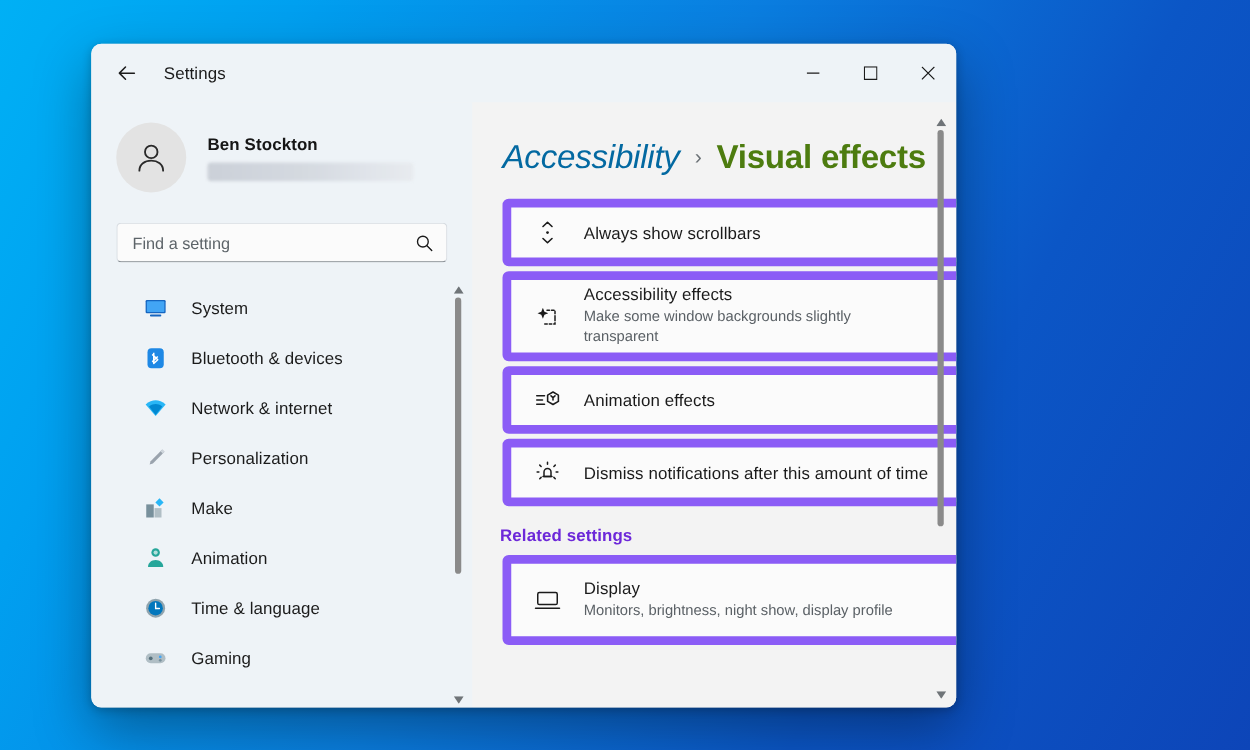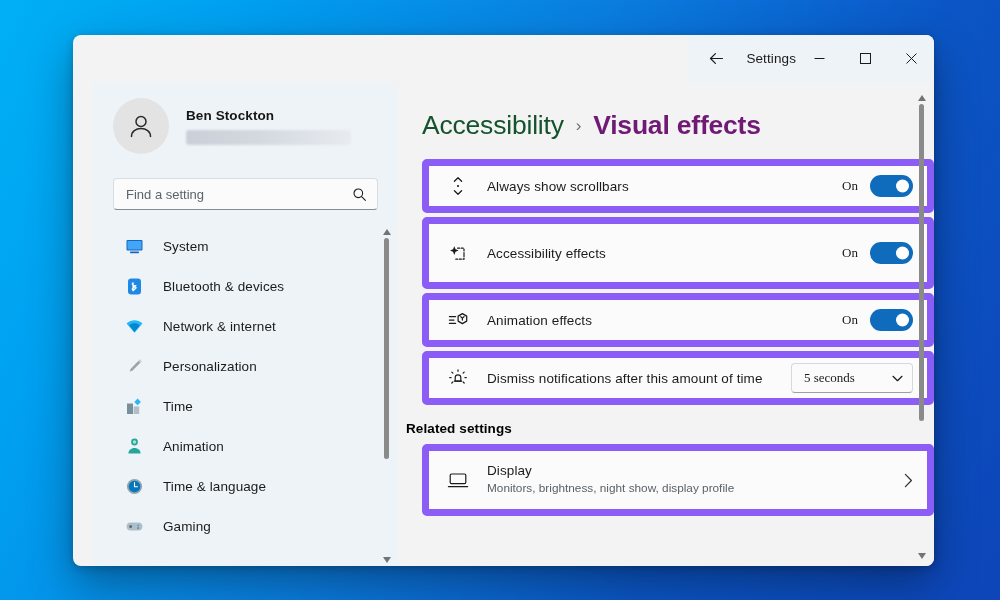--- a/index.html
+++ b/index.html
@@ -12,28 +12,27 @@
 
   body {
     background: linear-gradient(118deg, #00b0f5 0%, #00a0f0 18%, #0a7ee0 46%, #0b56c6 72%, #0d45b8 100%);
     position: relative;
   }
 
   
   .window {
     position: absolute;
     left: 73px; top: 35px;
-    width: 861px; height: 531px;
+    width: 692px; height: 531px;
     background: #f3f3f3;
     border-radius: 8px;
     overflow: hidden;
     box-shadow: 0 18px 44px rgba(0,0,0,.34), 0 2px 8px rgba(0,0,0,.22);
     display: flex;
     flex-direction: column;
-    align-items: flex-end;
   }
 
   
   .titlebar {
     height: 47px;
     background: #eef3f7;
     display: flex;
     align-items: center;
     flex: 0 0 auto;
     position: relative;
@@ -119,21 +118,21 @@
   }
   .searchbox input::placeholder { color: #5d6469; }
   .search-icon { color: #1b1b1b; display: flex; flex: 0 0 auto; }
 
   .navwrap {
     margin-top: 16px;
     flex: 1 1 auto;
     position: relative;
     overflow: hidden;
   }
-  .nav { padding: 0 20px 0 20px; }
+  .nav { padding: 0 20px 0 30px; }
   .navitem {
     height: 40px;
     display: flex; align-items: center;
     border-radius: 4px;
     padding-left: 10px;
   }
   .navitem .nicon {
     width: 22px; height: 22px;
     flex: 0 0 auto;
     display: flex; align-items: center; justify-content: center;
@@ -172,26 +171,26 @@
     position: relative;
     min-width: 0;
     overflow: hidden;
   }
   .crumb {
     padding: 28px 0 0 24px;
     display: flex; align-items: baseline;
     font-size: 26.5px;
     letter-spacing: -.2px;
   }
-  .crumb .c-parent { color: #14532d; }
+  .crumb .c-parent { color: #0369a1; font-style: italic; }
   .crumb .c-sep {
     color: #6a7075; font-size: 17px;
     margin: 0 12px; position: relative; top: -3px;
   }
-  .crumb .c-current { color: #701a75; font-weight: bold; }
+  .crumb .c-current { color: #4d7c0f; font-weight: bold; }
 
   .cards {
     margin: 18px 0 0 24px;
     width: 512px;
   }
   .card {
     background: #fbfbfb;
     border: 7px solid #8b5cf6;
     border-radius: 5px;
     margin-bottom: 4px;
@@ -239,22 +238,22 @@
     border-bottom-color: #9aa0a5;
     border-radius: 4px;
     display: flex; align-items: center;
     padding: 0 9px 0 12px;
     gap: 28px;
   }
   .dropdown .dval { font-size: 13px; color: #1b1b1b; flex: 1 1 auto; }
   .dropdown .dchev { color: #1b1b1b; display: flex; }
 
   .related-head {
-    margin: 16px 0 8px 8px;
-    font-size: 13.5px; font-weight: bold; color: #000000;
+    margin: 16px 0 8px 22px;
+    font-size: 13.5px; font-weight: bold; color: #6d28d9;
     letter-spacing: .1px;
   }
   .chev-right { color: #30353a; display: flex; }
 
   
   .mn-scroll {
     position: absolute;
     right: 6px; top: 10px; bottom: 4px;
     width: 13px;
     display: flex; flex-direction: column; align-items: center;
@@ -372,21 +371,21 @@
           </div>
 
           <div class="navitem">
             <span class="nicon">
               <svg width="19" height="19" viewBox="0 0 19 19">
                 <rect x="2" y="6.5" width="6" height="10.5" fill="#78909c"></rect>
                 <rect x="8.6" y="9.5" width="5.6" height="7.5" fill="#b0bec5"></rect>
                 <path d="M12.6 1.6l3.3 3.3-3.3 3.3-3.3-3.3z" fill="#29b6f6"></path>
               </svg>
             </span>
-            <span class="nlabel">Time</span>
+            <span class="nlabel">Make</span>
           </div>
 
           <div class="navitem">
             <span class="nicon">
               <svg width="19" height="19" viewBox="0 0 19 19">
                 <circle cx="9.5" cy="5" r="3.4" fill="#26a69a"></circle>
                 <path d="M3.4 16.5c0-3.4 2.7-5.6 6.1-5.6s6.1 2.2 6.1 5.6z" fill="#26a69a"></path>
                 <circle cx="9.5" cy="5" r="1.7" fill="#b2dfdb"></circle>
               </svg>
             </span>
@@ -465,20 +464,21 @@
 
         <div class="card tall">
           <span class="cicon">
             <svg width="20" height="20" viewBox="0 0 20 20" fill="none">
               <path d="M6.3 3.2l1.25 3.1 3.1 1.25-3.1 1.25-1.25 3.1-1.25-3.1L2 7.55l3.05-1.25z" fill="currentColor"></path>
               <path d="M9.6 5.2h6.4v6.4M16 11.6v4.6H7.4" stroke="currentColor" stroke-width="1.2" stroke-dasharray="2 1.6" stroke-linecap="round"></path>
             </svg>
           </span>
           <div class="ctext">
             <div class="ctitle">Accessibility effects</div>
+            <div class="csub">Make some window backgrounds slightly transparent</div>
           </div>
           <div class="cright">
             <span class="onlabel">On</span>
             <span class="toggle"></span>
           </div>
         </div>
 
         <div class="card">
           <span class="cicon">
             <svg width="21" height="18" viewBox="0 0 21 18" fill="none" stroke="currentColor" stroke-width="1.25">

